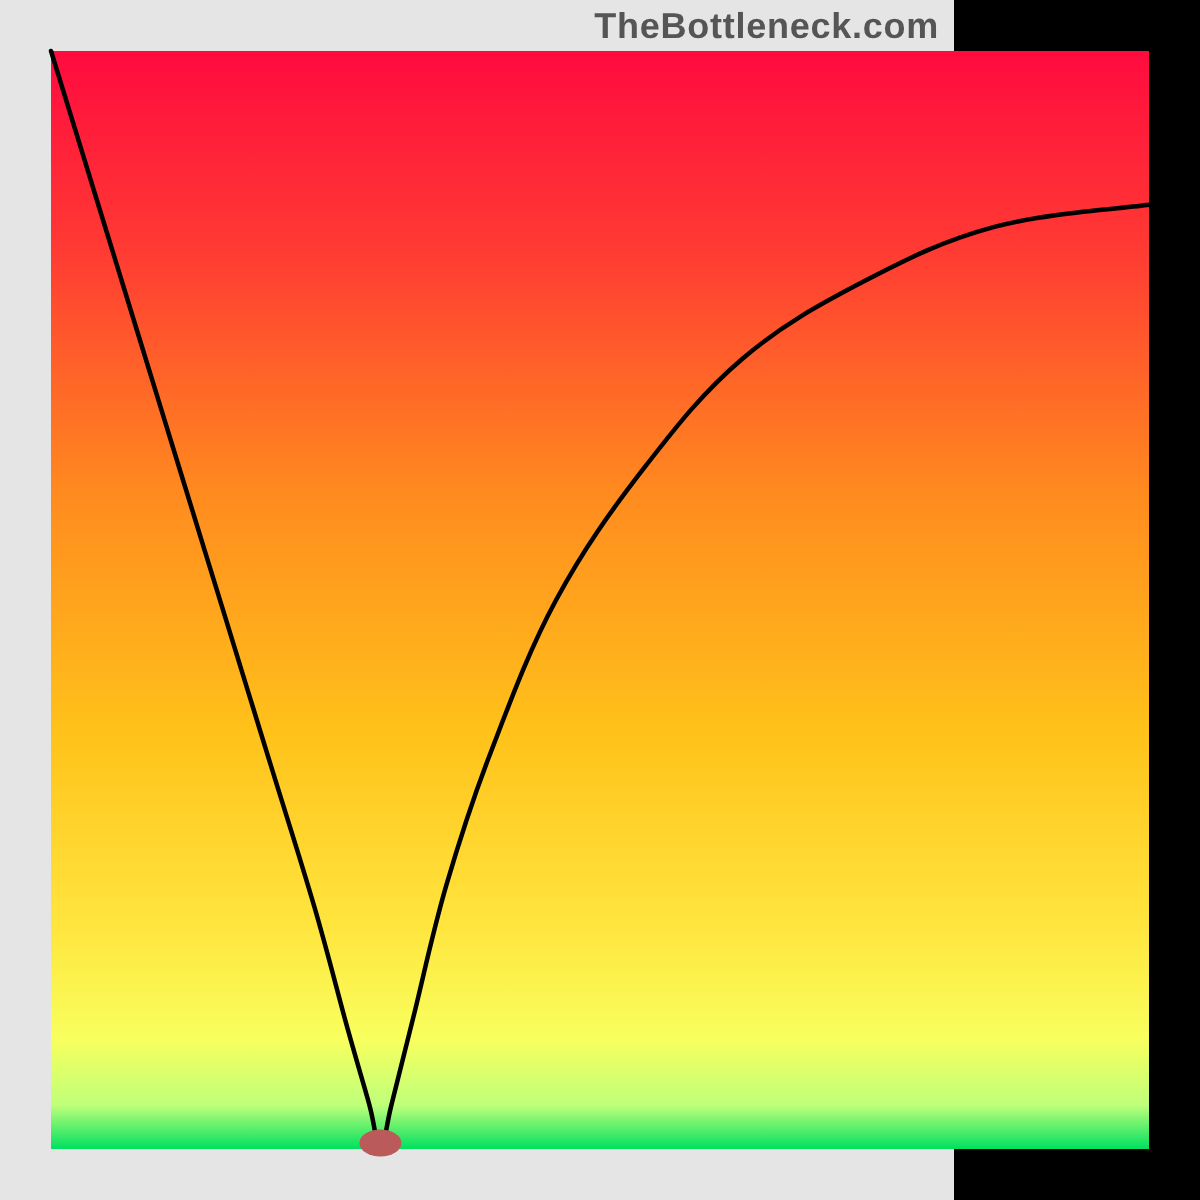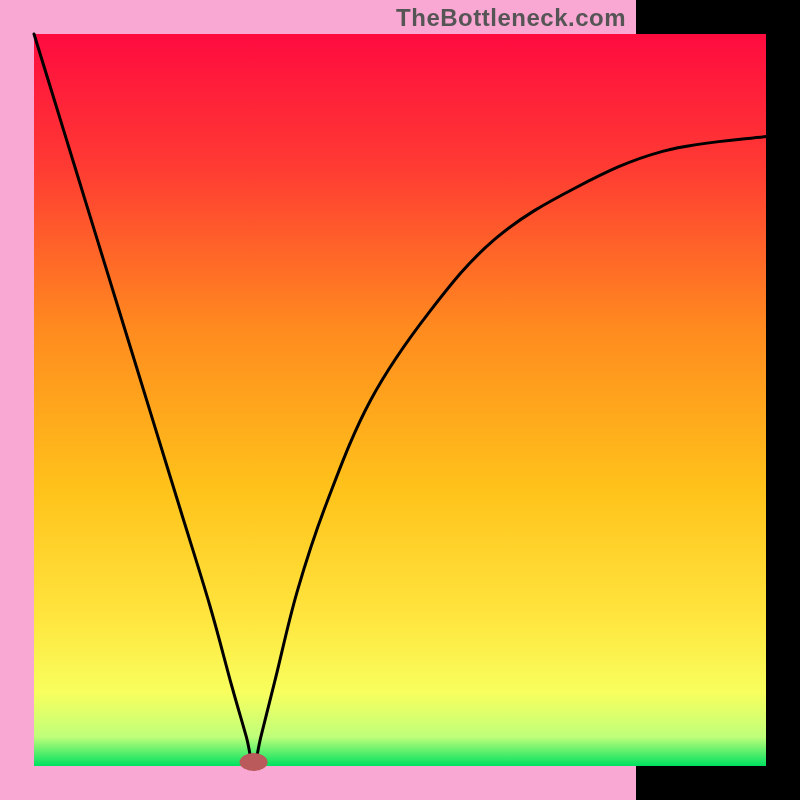--- a/index.html
+++ b/index.html
@@ -8,21 +8,21 @@
     width: 800px;
     height: 800px;
     overflow: hidden;
     background: #000;
     font-family: Arial, Helvetica, sans-serif;
   }
   .frame {
     position: relative;
     width: 636px;
     height: 800px;
-    background: #f9a8d4;
+    background: #e5e5e5;
   }
   .watermark {
     position: absolute;
     top: 4px;
     right: 10px;
     color: #555;
     font-size: 24px;
     font-weight: bold;
     letter-spacing: 0.5px;
     user-select: none;

